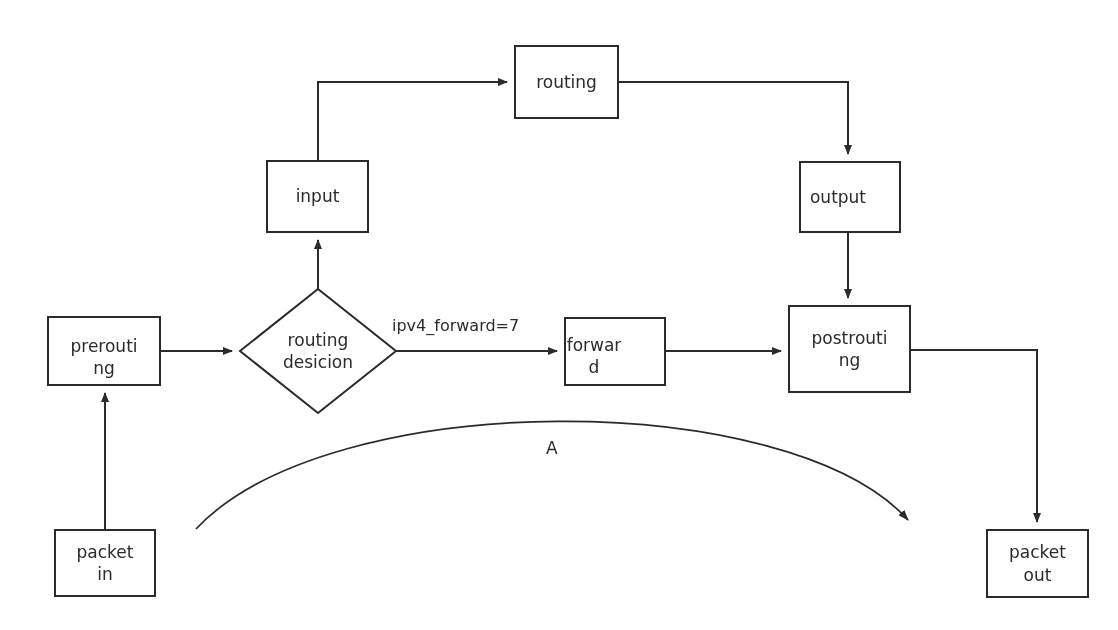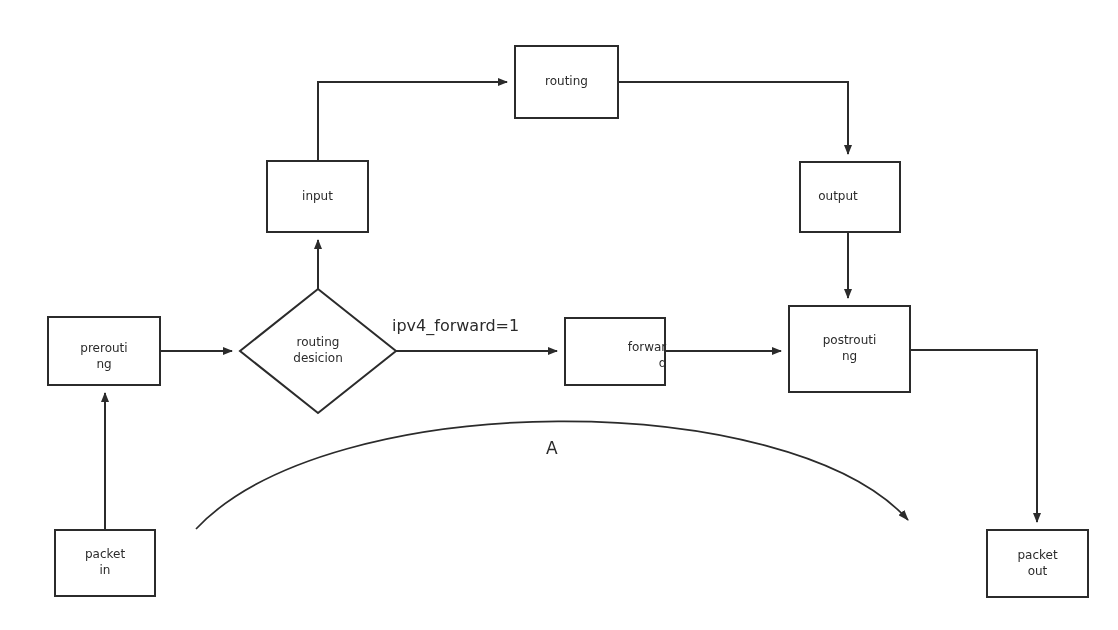--- a/index.html
+++ b/index.html
@@ -43,21 +43,21 @@
     stroke: #2b2b2b;
     stroke-width: 1.7;
   }
   .node-label {
     position: absolute;
     display: flex;
     align-items: center;
     justify-content: center;
     text-align: center;
     color: #2b2b2b;
-    font-size: 12px;
+    font-size: 17px;
     line-height: 1.3;
     font-family: "DejaVu Sans", "Liberation Sans", sans-serif;
     white-space: pre-line;
     pointer-events: none;
   }
   .edge-label {
     position: absolute;
     color: #2b2b2b;
     font-size: 16px;
     font-family: "DejaVu Sans", "Liberation Sans", sans-serif;
@@ -118,24 +118,24 @@
 
   <div class="node-label" style="left:55px;  top:530px; width:100px; height:66px;">packet
 in</div>
   <div class="node-label" style="left:48px;  top:317px; width:112px; height:80px;">prerouti
 ng</div>
   <div class="node-label" style="left:240px; top:289px; width:156px; height:124px;">routing
 desicion</div>
   <div class="node-label" style="left:267px; top:161px; width:101px; height:71px;">input</div>
   <div class="node-label" style="left:515px; top:46px;  width:103px; height:72px;">routing</div>
   <div class="node-label" style="left:800px; top:162px; width:76px; height:70px;">output</div>
-  <div class="node-label" style="left:597px; top:318px; width:100px; height:76px;text-align:right;">forwar
+  <div class="node-label" style="left:544px; top:318px; width:100px; height:76px;">forwar
 d</div>
   <div class="node-label" style="left:789px; top:306px; width:121px; height:86px;border-radius:28px;">postrouti
 ng</div>
   <div class="node-label" style="left:987px; top:530px; width:101px; height:67px;">packet
 out</div>
 
-  <div class="edge-label" style="left:392px; top:316px;">ipv4_forward=1</div>
+  <div class="edge-label" style="left:392px; top:316px;">ipv4_forward=7</div>
 
   <div class="curve-label" style="left:546px; top:438px;">A</div>
 
 </div>
 
 </body></html>

